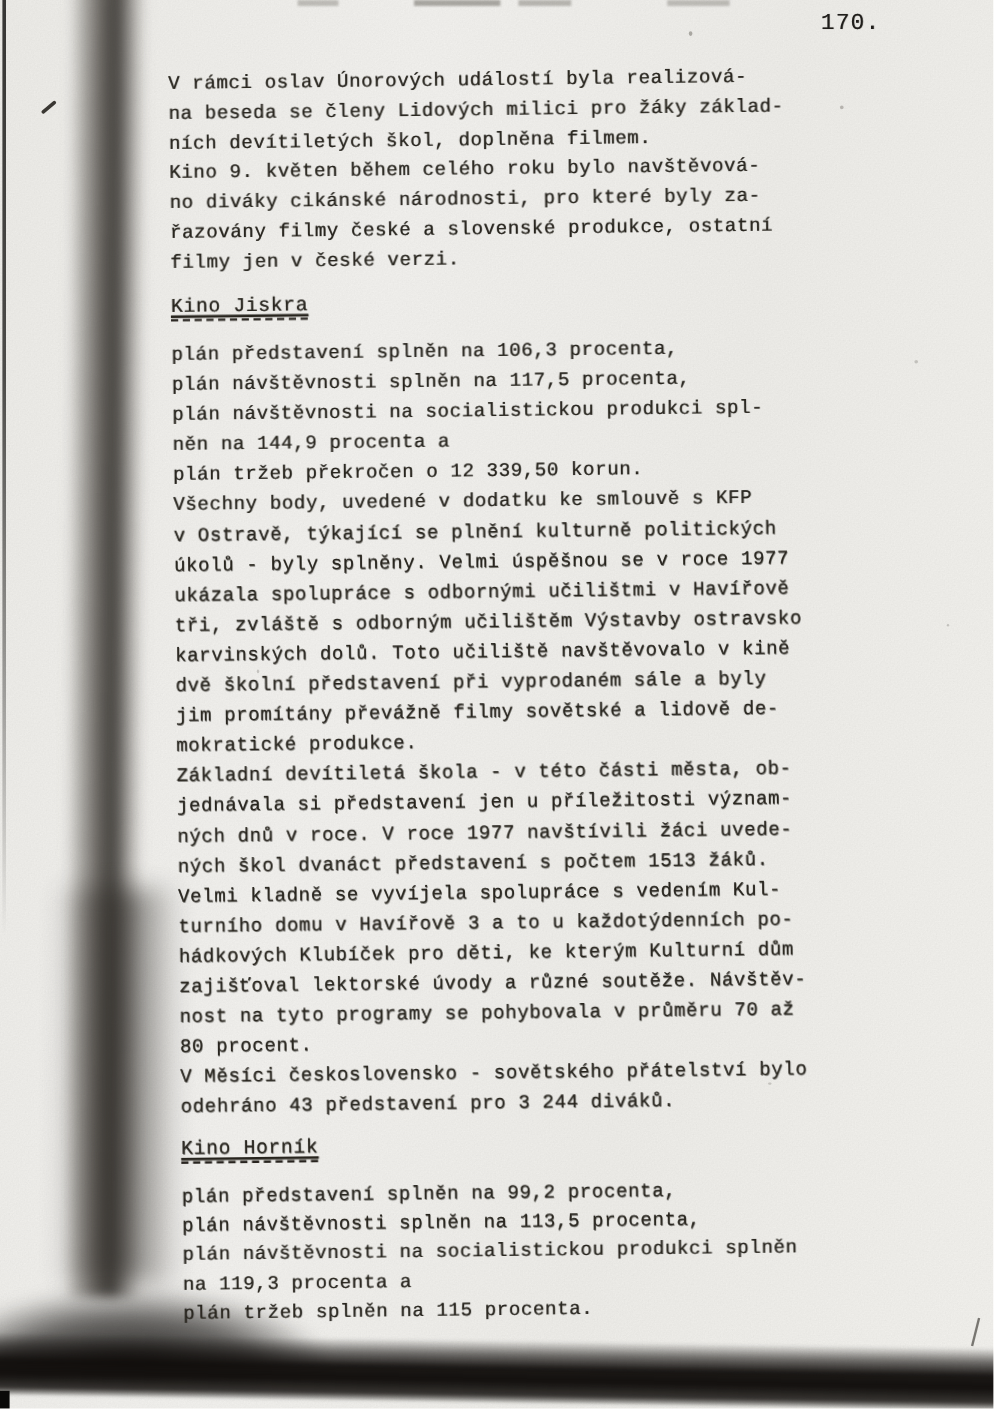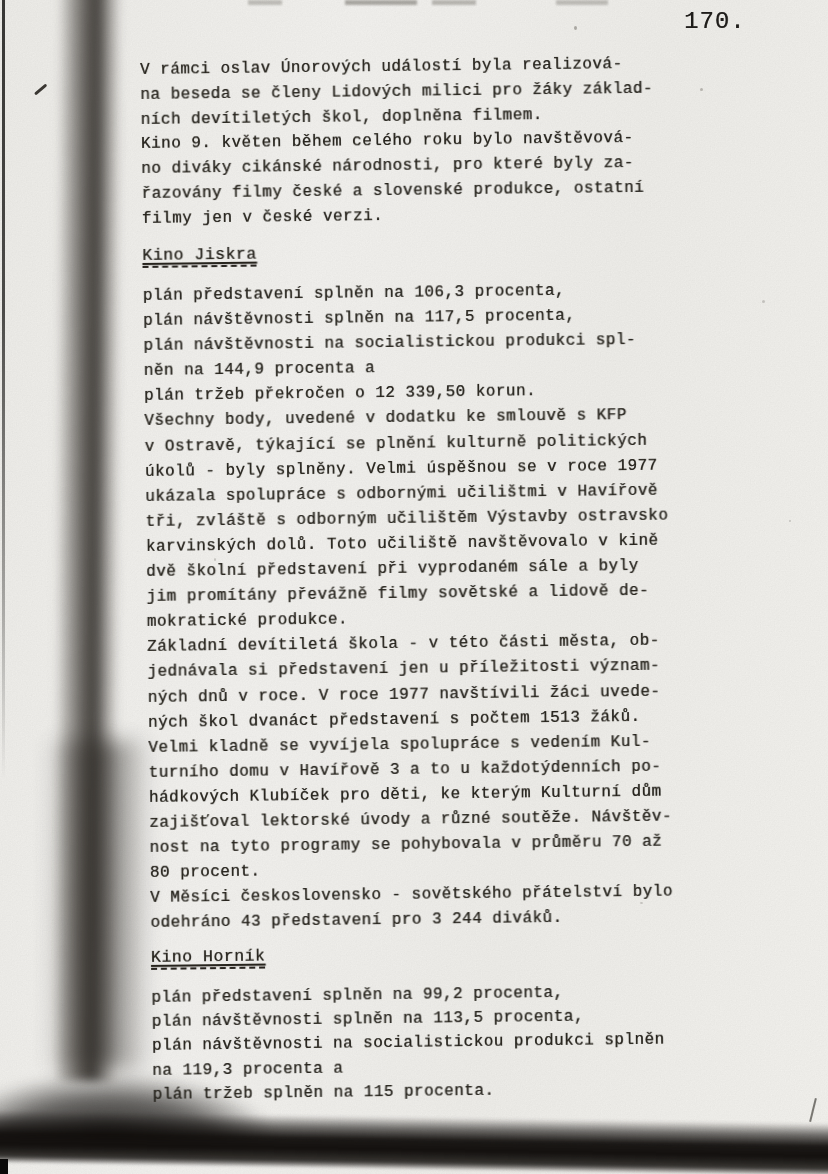--- a/index.html
+++ b/index.html
@@ -30,21 +30,21 @@
   .ts4{left:556px;width:52px;opacity:.35;}
   .pen-tick{position:absolute;left:33px;top:88px;width:15px;height:2.5px;background:#3d3a35;transform:rotate(-40deg);border-radius:2px;}
   .speck{position:absolute;background:#6e6a62;border-radius:50%;}
   .sp1{left:574px;top:26px;width:3px;height:4px;opacity:.5;}
   .sp2{left:700px;top:88px;width:3px;height:3px;opacity:.4;}
   .sp3{left:762px;top:300px;width:3px;height:3px;opacity:.3;}
   .sp4{left:214px;top:558px;width:2px;height:3px;opacity:.3;}
   .sp5{left:789px;top:520px;width:2px;height:2px;opacity:.3;}
   .sp6{left:640px;top:902px;width:3px;height:2px;opacity:.3;}
   
-  .page-number{position:absolute;left:684px;top:8px;font-size:24px;letter-spacing:1px;color:#211f1c;
+  .page-number{position:absolute;left:684px;top:8px;font-size:19px;letter-spacing:1px;color:#211f1c;
     text-shadow:0.4px 0.4px 0.6px rgba(30,28,24,.6);}
   .textblock{position:absolute;left:0;top:0;width:828px;height:1174px;color:#29261f;
     transform:rotate(-0.7deg);transform-origin:140px 60px;
     text-shadow:0.35px 0.3px 0.5px rgba(35,32,27,.55), -0.25px 0 0.4px rgba(35,32,27,.3);
     filter:blur(.22px);}
   .tline{white-space:pre;font-size:16px;letter-spacing:.45px;}
   .intro{position:absolute;left:140px;top:58px;}
   .intro .tline{height:24.8px;line-height:24.8px;}
   .heading{position:absolute;left:140px;font-size:16.5px;letter-spacing:.5px;}
   .h-jiskra{top:246px;}

